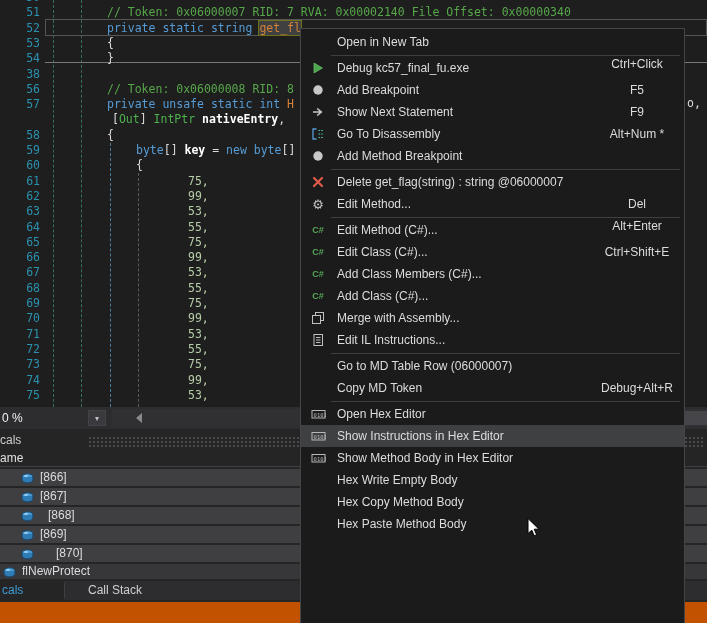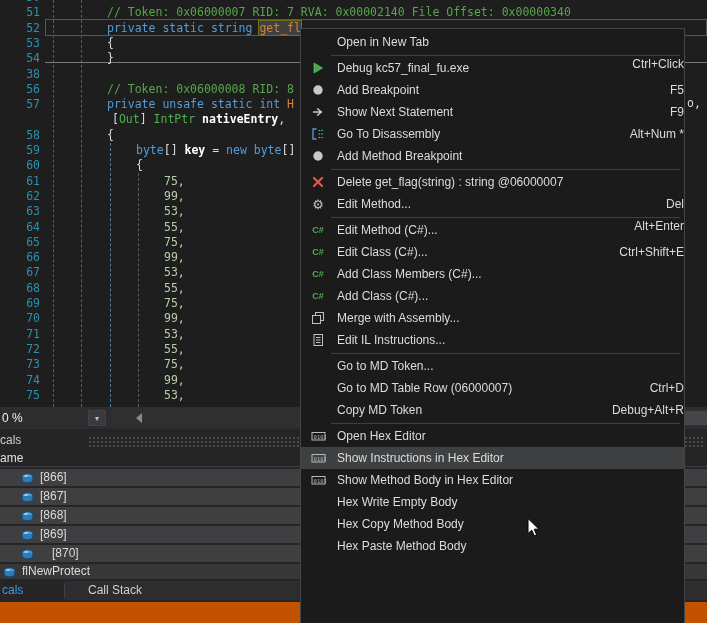--- a/index.html
+++ b/index.html
@@ -9,21 +9,21 @@
 
   
   #editor { position:absolute; left:0; top:0; width:707px; height:407px; overflow:hidden;
             background:#1e1e1e; font-family:"DejaVu Sans Mono", monospace; font-size:11.5px; }
   .code-row { position:absolute; left:0; right:0; height:16px; line-height:15px; white-space:pre; }
   .lnum { position:absolute; left:0; width:40px; text-align:right; color:#2b91af; }
   .ctext { position:absolute; top:0; }
   .sg-k { color:#569cd6; }
   .sg-p { color:#dcdcdc; }
   .sg-c { color:#57a64a; }
-  .sg-n { color:#b5cea8; }
+  .sg-n { color:#b5cea8;margin-left:24px; }
   .sg-t { color:#4eb04e; }
   .sg-m { color:#d4813b; }
   .sg-w { color:#ffffff; font-weight:bold; }
   .sg-mh { color:#d4813b; background:#404040; box-shadow:0 0 0 1px #6e7216; }
   .iguide { position:absolute; width:1px; }
   #cur-line-box { position:absolute; left:45px; right:0; top:19px; height:17px;
                   border:1px solid #565656; }
   #method-sep { position:absolute; left:45px; right:0; top:62px; height:1px; background:#787878; }
   #right-frag { position:absolute; left:687px; top:96px; color:#dcdcdc;
                 font-family:"DejaVu Sans Mono", monospace; font-size:11.5px; }
@@ -65,21 +65,21 @@
   #statusbar { position:absolute; left:0; top:602px; width:707px; height:21px; }
 
   
   #ctx-menu { position:absolute; left:300px; top:28px; width:385px; height:600px;
               background:#1b1b1c; border:1px solid #454548; padding-top:2px; z-index:10;
               font-size:12px; color:#dcdcdc; overflow:hidden; }
   .mi { position:relative; height:22px; display:flex; align-items:center; }
   .mi.hl { background:#3e4042; }
   .mi .micon { width:34px; flex:none; display:flex; justify-content:center; align-items:center; }
   .mi .mlabel { flex:1; padding-left:2px; white-space:nowrap; overflow:hidden; }
-  .mi .mshort { width:94px; flex:none; text-align:right; white-space:nowrap;margin-top:44px; }
+  .mi .mshort { width:94px; flex:none; text-align:center; white-space:nowrap;margin-top:44px; }
   .msep { height:4px; position:relative; }
   .msep div { position:absolute; left:30px; right:4px; top:2px; height:1px; background:#3f3f42; }
   .cs-glyph { color:#57a657; font-weight:bold; font-size:9px; font-family:"Liberation Sans",sans-serif; }
   .gear-glyph { color:#c0c0c0; font-size:13px; line-height:13px; }
 
   
   #cursor { position:absolute; left:527px; top:518px; z-index:30; }
 </style>
 </head>
 <body>
@@ -162,37 +162,37 @@
               <ellipse cx="5" cy="3" rx="2" ry="0.9" fill="#9fd0ef"></ellipse>
             </svg></span>
           <span class="llabel" style="left: 40px;">[867]</span>
         </div>
         <div class="lrow" style="top: 78px;">
           <span class="licon" style="left: 21px;"><svg width="13" height="11" viewBox="0 0 13 11">
               <ellipse cx="6.5" cy="3.8" rx="5.4" ry="3" fill="#4fa3dc" stroke="#17486e"></ellipse>
               <path d="M1.1,3.8 v3 a5.4,3 0 0 0 10.8,0 v-3" fill="#2f7bb4" stroke="#17486e"></path>
               <ellipse cx="5" cy="3" rx="2" ry="0.9" fill="#9fd0ef"></ellipse>
             </svg></span>
-          <span class="llabel" style="left: 40px;">[868]</span>
+          <span class="llabel" style="left: 48px;">[868]</span>
         </div>
         <div class="lrow" style="top: 97px;">
           <span class="licon" style="left: 21px;"><svg width="13" height="11" viewBox="0 0 13 11">
               <ellipse cx="6.5" cy="3.8" rx="5.4" ry="3" fill="#4fa3dc" stroke="#17486e"></ellipse>
               <path d="M1.1,3.8 v3 a5.4,3 0 0 0 10.8,0 v-3" fill="#2f7bb4" stroke="#17486e"></path>
               <ellipse cx="5" cy="3" rx="2" ry="0.9" fill="#9fd0ef"></ellipse>
             </svg></span>
           <span class="llabel" style="left: 40px;">[869]</span>
         </div>
         <div class="lrow" style="top: 116px;">
           <span class="licon" style="left: 21px;"><svg width="13" height="11" viewBox="0 0 13 11">
               <ellipse cx="6.5" cy="3.8" rx="5.4" ry="3" fill="#4fa3dc" stroke="#17486e"></ellipse>
               <path d="M1.1,3.8 v3 a5.4,3 0 0 0 10.8,0 v-3" fill="#2f7bb4" stroke="#17486e"></path>
               <ellipse cx="5" cy="3" rx="2" ry="0.9" fill="#9fd0ef"></ellipse>
             </svg></span>
-          <span class="llabel" style="left: 52px;">[870]</span>
+          <span class="llabel" style="left: 24px; padding-left: 32px;">[870]</span>
         </div>
         <div class="lrow" style="top: 135px; background: rgb(55, 55, 58); height: 15px; line-height: 15px;">
           <span class="licon" style="left: 3px;"><svg width="13" height="11" viewBox="0 0 13 11">
               <ellipse cx="6.5" cy="3.8" rx="5.4" ry="3" fill="#4fa3dc" stroke="#17486e"></ellipse>
               <path d="M1.1,3.8 v3 a5.4,3 0 0 0 10.8,0 v-3" fill="#2f7bb4" stroke="#17486e"></path>
               <ellipse cx="5" cy="3" rx="2" ry="0.9" fill="#9fd0ef"></ellipse>
             </svg></span>
           <span class="llabel" style="left: 22px;">flNewProtect</span>
         </div>
       </div>
@@ -330,25 +330,20 @@
           <svg width="14" height="14" viewBox="0 0 14 14">
             <rect x="3" y="1.5" width="8.5" height="11" fill="none" stroke="#c0c0c0"></rect>
             <path d="M5,4.5 h4.5 M5,7 h4.5 M5,9.5 h4.5" stroke="#c0c0c0" stroke-width="1"></path>
           </svg>
         </span>
         <span class="mlabel">Edit IL Instructions...</span>
         <span class="mshort"></span>
       </div>
       <div class="msep">
         <div></div>
-      </div>
-      <div class="mi">
-        <span class="micon"></span>
-        <span class="mlabel">Go to MD Token...</span>
-        <span class="mshort">Ctrl+D</span>
       </div>
       <div class="mi">
         <span class="micon"></span>
         <span class="mlabel">Go to MD Table Row (06000007)</span>
         <span class="mshort">Debug+Alt+R</span>
       </div>
       <div class="mi">
         <span class="micon"></span>
         <span class="mlabel">Copy MD Token</span>
         <span class="mshort"></span>

